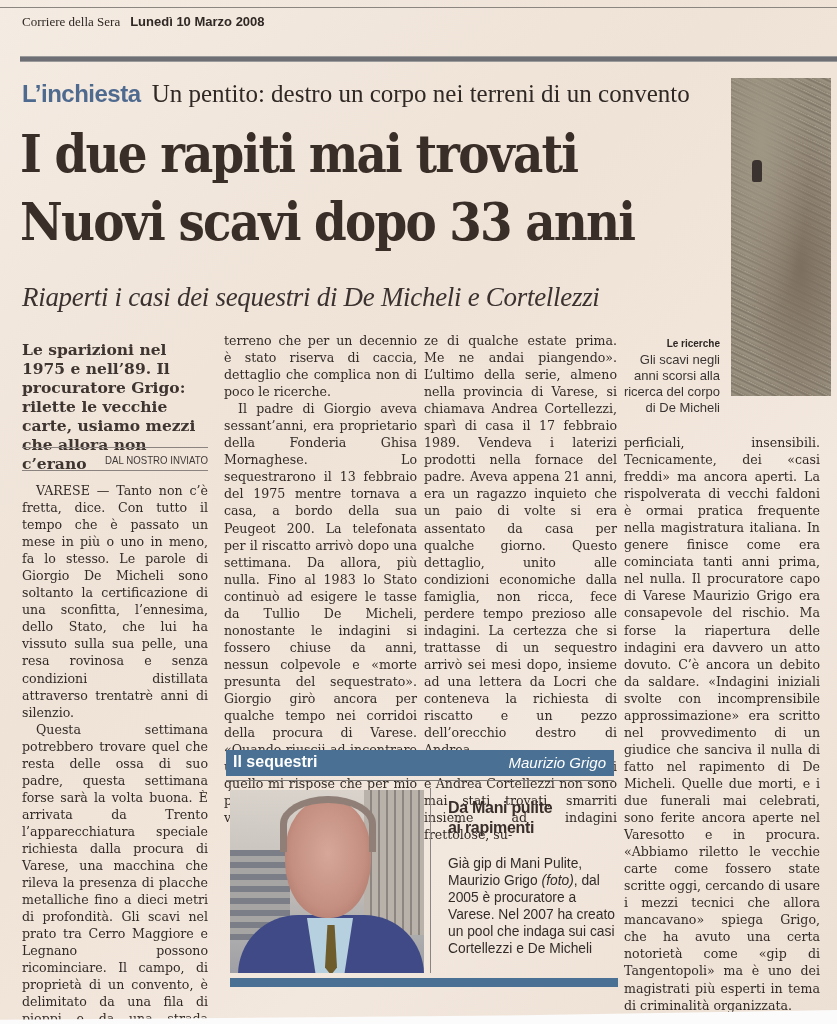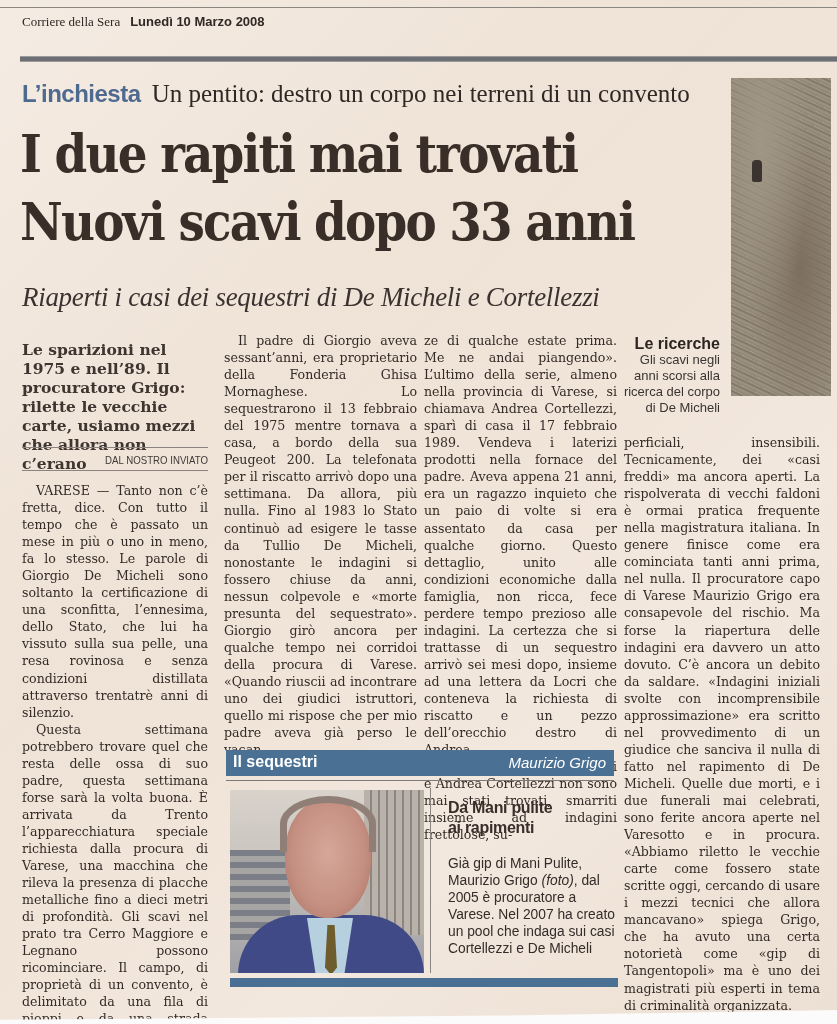--- a/index.html
+++ b/index.html
@@ -14,21 +14,21 @@
   .kicker .tag{font-family:"Liberation Sans",sans-serif;font-weight:bold;color:#4f6a8f;font-size:24px;letter-spacing:-0.5px;}
   .kicker .txt{font-family:"Liberation Serif",serif;font-size:25px;margin-left:6px;color:#2f2824;}
   .headline{position:absolute;left:20px;top:120px;font-family:"DejaVu Serif",serif;font-weight:bold;font-size:52px;line-height:68px;color:#3a2e28;letter-spacing:-2px;transform:scaleX(0.9);transform-origin:left top;white-space:nowrap;}
   .subhead{position:absolute;left:22px;top:282px;font-family:"Liberation Serif",serif;font-style:italic;font-size:27px;color:#3b3230;white-space:nowrap;letter-spacing:-0.3px;}
   .photo-top{position:absolute;left:731px;top:78px;width:100px;height:318px;background:
     radial-gradient(ellipse at 30% 20%,#a09684 0%,transparent 50%),
     radial-gradient(ellipse at 70% 60%,#7d6f5f 0%,transparent 55%),
     repeating-linear-gradient(25deg,#8e8473 0px,#9d9383 3px,#7f7566 5px,#a89f8f 7px);}
   .photo-top .figure{position:absolute;left:21px;top:82px;width:10px;height:22px;background:#3b3330;border-radius:4px 4px 2px 2px;}
   .caption-top{position:absolute;left:620px;top:336px;width:100px;text-align:right;font-family:"Liberation Sans",sans-serif;font-size:13px;line-height:16px;color:#3a3432;}
-  .caption-top .cap-title{font-weight:bold;font-size:16px;color:#2c2522;}
+  .caption-top .cap-title{font-weight:bold;font-size:10px;color:#2c2522;}
   .summary{position:absolute;left:22px;top:340px;width:186px;font-family:"DejaVu Serif",serif;font-weight:bold;font-size:15.5px;line-height:19px;color:#3e3430;}
   .byline-rule{position:absolute;left:22px;width:186px;height:1px;background:#8a8380;}
   .byline{position:absolute;left:22px;top:454px;width:186px;text-align:right;font-family:"Liberation Sans",sans-serif;font-size:10.5px;color:#3e3836;transform:scaleX(0.92);transform-origin:right;}
   .col{position:absolute;font-family:"DejaVu Serif",serif;font-size:12.6px;line-height:17.05px;color:#332b27;text-align:justify;}
   .col p{margin:0;text-indent:0;}
   .col p.ind{text-indent:14px;}
   .col1{left:22px;top:482px;width:186px;}
   .col2{left:224px;top:332px;width:193px;}
   .col3{left:424px;top:332px;width:193px;}
   .col4{left:624px;top:434px;width:196px;}
@@ -90,20 +90,21 @@
 <div class="byline-rule" style="top:447px;"></div>
 <div class="byline">DAL NOSTRO INVIATO</div>
 <div class="byline-rule" style="top:470px;"></div>
 
 <div class="col col1">
   <p class="ind">VARESE — Tanto non c’è fretta, dice. Con tutto il tempo che è passato un mese in più o uno in meno, fa lo stesso. Le parole di Giorgio De Micheli sono soltanto la certificazione di una sconfitta, l’ennesima, dello Stato, che lui ha vissuto sulla sua pelle, una resa rovinosa e senza condizioni distillata attraverso trentatrè anni di silenzio.</p>
   <p class="ind">Questa settimana potrebbero trovare quel che resta delle ossa di suo padre, questa settimana forse sarà la volta buona. È arrivata da Trento l’apparecchiatura speciale richiesta dalla procura di Varese, una macchina che rileva la presenza di placche metalliche fino a dieci metri di profondità. Gli scavi nel prato tra Cerro Maggiore e Legnano possono ricominciare. Il campo, di proprietà di un convento, è delimitato da una fila di pioppi e da una strada demaniale, un’area di duecento metri quadrati. «Dovrebbe essere qui» aveva detto il pentito di mafia. Tullio De Micheli dovremmo averlo sepolto qui, in questo</p>
 </div>
 
 <div class="col col2">
+  <p>terreno che per un decennio è stato riserva di caccia, dettaglio che complica non di poco le ricerche.</p>
   <p class="ind">Il padre di Giorgio aveva sessant’anni, era proprietario della Fonderia Ghisa Mornaghese. Lo sequestrarono il 13 febbraio del 1975 mentre tornava a casa, a bordo della sua Peugeot 200. La telefonata per il riscatto arrivò dopo una settimana. Da allora, più nulla. Fino al 1983 lo Stato continuò ad esigere le tasse da Tullio De Micheli, nonostante le indagini si fossero chiuse da anni, nessun colpevole e «morte presunta del sequestrato». Giorgio girò ancora per qualche tempo nei corridoi della procura di Varese. «Quando riuscii ad incontrare uno dei giudici istruttori, quello mi rispose che per mio padre aveva già perso le vacan-</p>
 </div>
 
 <div class="col col3">
   <p>ze di qualche estate prima. Me ne andai piangendo». L’ultimo della serie, almeno nella provincia di Varese, si chiamava Andrea Cortellezzi, sparì di casa il 17 febbraio 1989. Vendeva i laterizi prodotti nella fornace del padre. Aveva appena 21 anni, era un ragazzo inquieto che un paio di volte si era assentato da casa per qualche giorno. Questo dettaglio, unito alle condizioni economiche dalla famiglia, non ricca, fece perdere tempo prezioso alle indagini. La certezza che si trattasse di un sequestro arrivò sei mesi dopo, insieme ad una lettera da Locri che conteneva la richiesta di riscatto e un pezzo dell’orecchio destro di Andrea.</p>
   <p class="ind">I corpi di Tullio De Micheli e Andrea Cortellezzi non sono mai stati trovati, smarriti insieme ad indagini frettolose, su-</p>
 </div>
 
 <div class="col col4">
   <p>perficiali, insensibili. Tecnicamente, dei «casi freddi» ma ancora aperti. La rispolverata di vecchi faldoni è ormai pratica frequente nella magistratura italiana. In genere finisce come era cominciata tanti anni prima, nel nulla. Il procuratore capo di Varese Maurizio Grigo era consapevole del rischio. Ma forse la riapertura delle indagini era davvero un atto dovuto. C’è ancora un debito da saldare. «Indagini iniziali svolte con incomprensibile approssimazione» era scritto nel provvedimento di un giudice che sanciva il nulla di fatto nel rapimento di De Micheli. Quelle due morti, e i due funerali mai celebrati, sono ferite ancora aperte nel Varesotto e in procura. «Abbiamo riletto le vecchie carte come fossero state scritte oggi, cercando di usare i mezzi tecnici che allora mancavano» spiega Grigo, che ha avuto una certa notorietà come «gip di Tangentopoli» ma è uno dei magistrati più esperti in tema di criminalità organizzata.</p>

